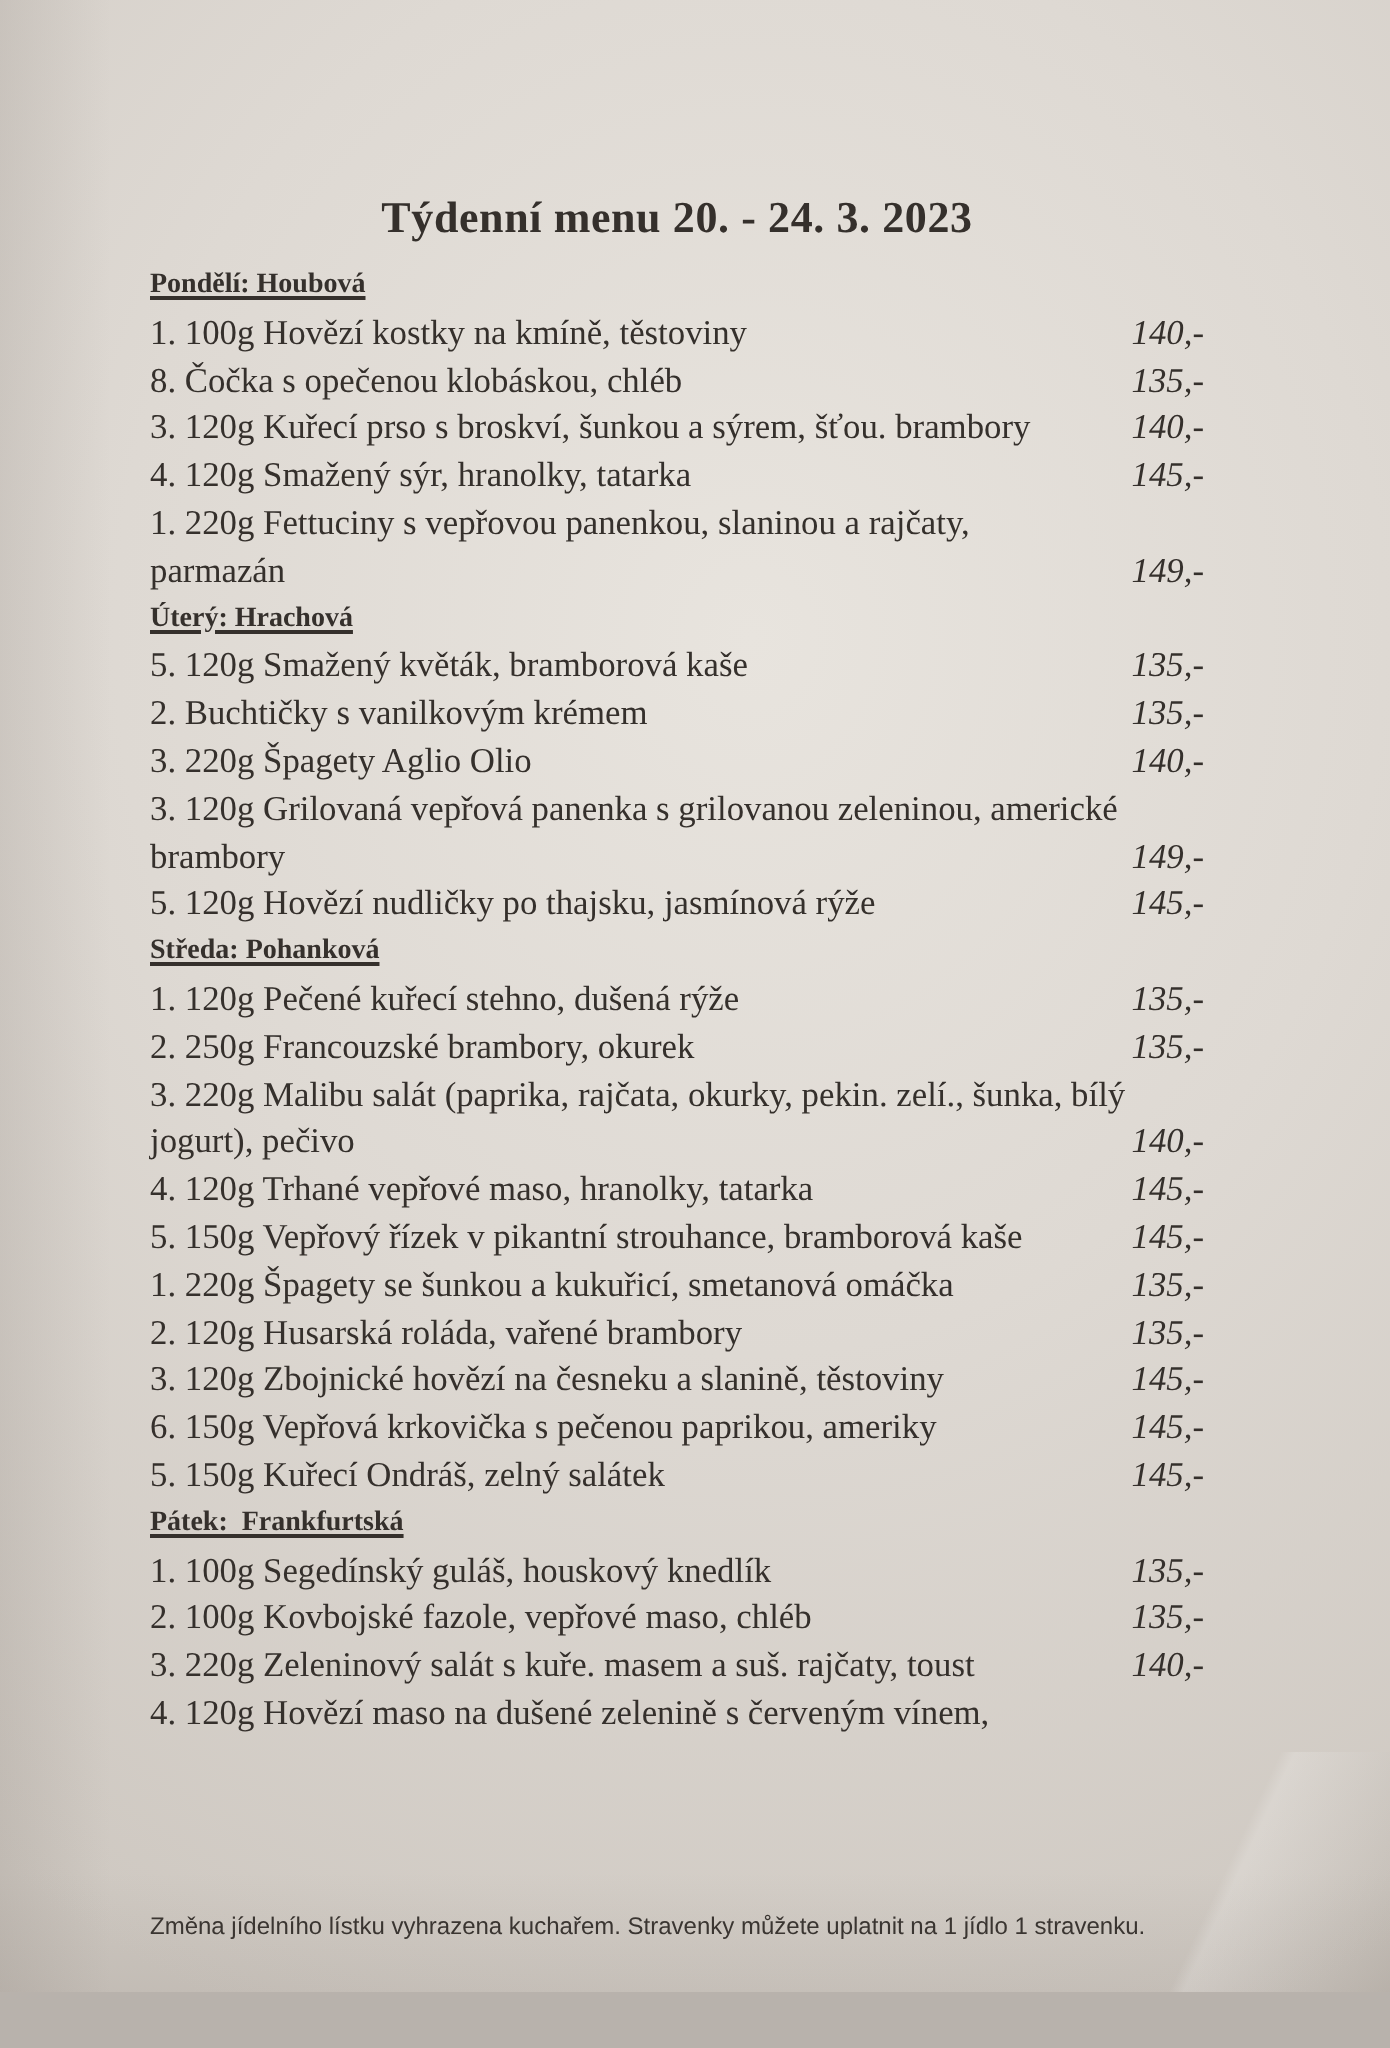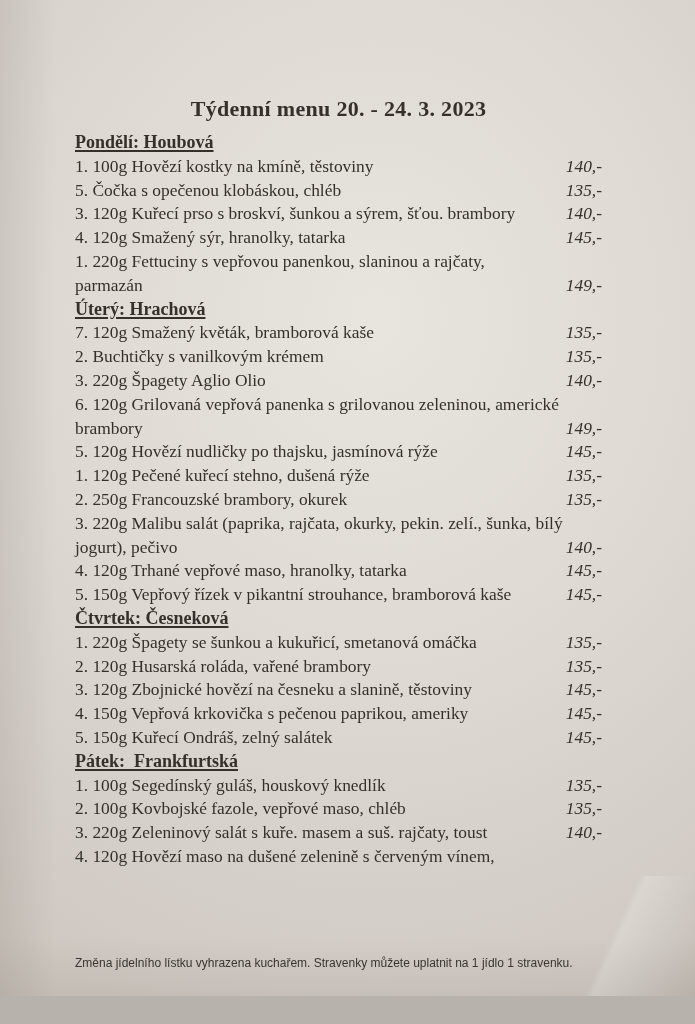--- a/index.html
+++ b/index.html
@@ -33,21 +33,21 @@
   .menu-title {
     text-align: center;
     font-size: 22px;
     font-weight: bold;
     line-height: 28px;
     letter-spacing: 0.3px;
     margin: 0 0 8px 0;
     white-space: pre-wrap;
   }
   .day-header {
-    font-size: 18px;
+    font-size: 14px;
     font-weight: bold;
     line-height: 23.8px;
     text-decoration: underline;
     text-decoration-thickness: 1.6px;
     text-underline-offset: 2px;
     white-space: pre-wrap;
   }
   .item-row {
     display: flex;
     justify-content: space-between;
@@ -81,21 +81,21 @@
         <div class="day-section">
           <div class="day-header">Pondělí: Houbová</div>
           <div>
             <div class="item-row">
               <span class="item-text">1. 100g Hovězí kostky na kmíně, těstoviny</span>
               <span class="item-price">140,-</span>
             </div>
           </div>
           <div>
             <div class="item-row">
-              <span class="item-text">5. Čočka s opečenou klobáskou, chléb</span>
+              <span class="item-text">8. Čočka s opečenou klobáskou, chléb</span>
               <span class="item-price">135,-</span>
             </div>
           </div>
           <div>
             <div class="item-row">
               <span class="item-text">3. 120g Kuřecí prso s broskví, šunkou a sýrem, šťou. brambory</span>
               <span class="item-price">140,-</span>
             </div>
           </div>
           <div>
@@ -109,51 +109,52 @@
             <div class="item-row">
               <span class="item-text">parmazán</span>
               <span class="item-price">149,-</span>
             </div>
           </div>
         </div>
         <div class="day-section">
           <div class="day-header">Úterý: Hrachová</div>
           <div>
             <div class="item-row">
-              <span class="item-text">7. 120g Smažený květák, bramborová kaše</span>
+              <span class="item-text">5. 120g Smažený květák, bramborová kaše</span>
               <span class="item-price">135,-</span>
             </div>
           </div>
           <div>
             <div class="item-row">
               <span class="item-text">2. Buchtičky s vanilkovým krémem</span>
               <span class="item-price">135,-</span>
             </div>
           </div>
           <div>
             <div class="item-row">
               <span class="item-text">3. 220g Špagety Aglio Olio</span>
               <span class="item-price">140,-</span>
             </div>
           </div>
           <div>
-            <div class="item-wrap-line">6. 120g Grilovaná vepřová panenka s grilovanou zeleninou, americké</div>
+            <div class="item-wrap-line">3. 120g Grilovaná vepřová panenka s grilovanou zeleninou, americké</div>
             <div class="item-row">
               <span class="item-text">brambory</span>
               <span class="item-price">149,-</span>
             </div>
           </div>
           <div>
             <div class="item-row">
               <span class="item-text">5. 120g Hovězí nudličky po thajsku, jasmínová rýže</span>
               <span class="item-price">145,-</span>
             </div>
           </div>
         </div>
         <div class="day-section">
+          <div class="day-header">Středa: Pohanková</div>
           <div>
             <div class="item-row">
               <span class="item-text">1. 120g Pečené kuřecí stehno, dušená rýže</span>
               <span class="item-price">135,-</span>
             </div>
           </div>
           <div>
             <div class="item-row">
               <span class="item-text">2. 250g Francouzské brambory, okurek</span>
               <span class="item-price">135,-</span>
@@ -173,42 +174,41 @@
             </div>
           </div>
           <div>
             <div class="item-row">
               <span class="item-text">5. 150g Vepřový řízek v pikantní strouhance, bramborová kaše</span>
               <span class="item-price">145,-</span>
             </div>
           </div>
         </div>
         <div class="day-section">
-          <div class="day-header">Čtvrtek: Česneková</div>
           <div>
             <div class="item-row">
               <span class="item-text">1. 220g Špagety se šunkou a kukuřicí, smetanová omáčka</span>
               <span class="item-price">135,-</span>
             </div>
           </div>
           <div>
             <div class="item-row">
               <span class="item-text">2. 120g Husarská roláda, vařené brambory</span>
               <span class="item-price">135,-</span>
             </div>
           </div>
           <div>
             <div class="item-row">
               <span class="item-text">3. 120g Zbojnické hovězí na česneku a slanině, těstoviny</span>
               <span class="item-price">145,-</span>
             </div>
           </div>
           <div>
             <div class="item-row">
-              <span class="item-text">4. 150g Vepřová krkovička s pečenou paprikou, ameriky</span>
+              <span class="item-text">6. 150g Vepřová krkovička s pečenou paprikou, ameriky</span>
               <span class="item-price">145,-</span>
             </div>
           </div>
           <div>
             <div class="item-row">
               <span class="item-text">5. 150g Kuřecí Ondráš, zelný salátek</span>
               <span class="item-price">145,-</span>
             </div>
           </div>
         </div>

